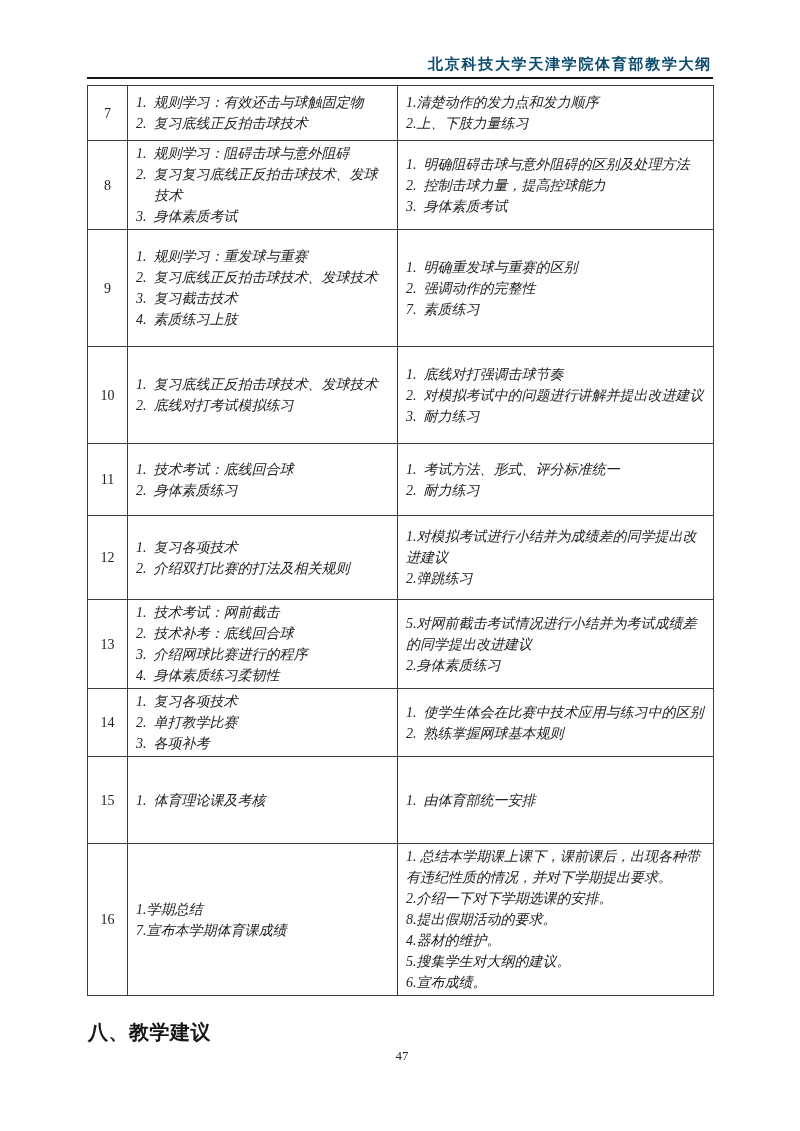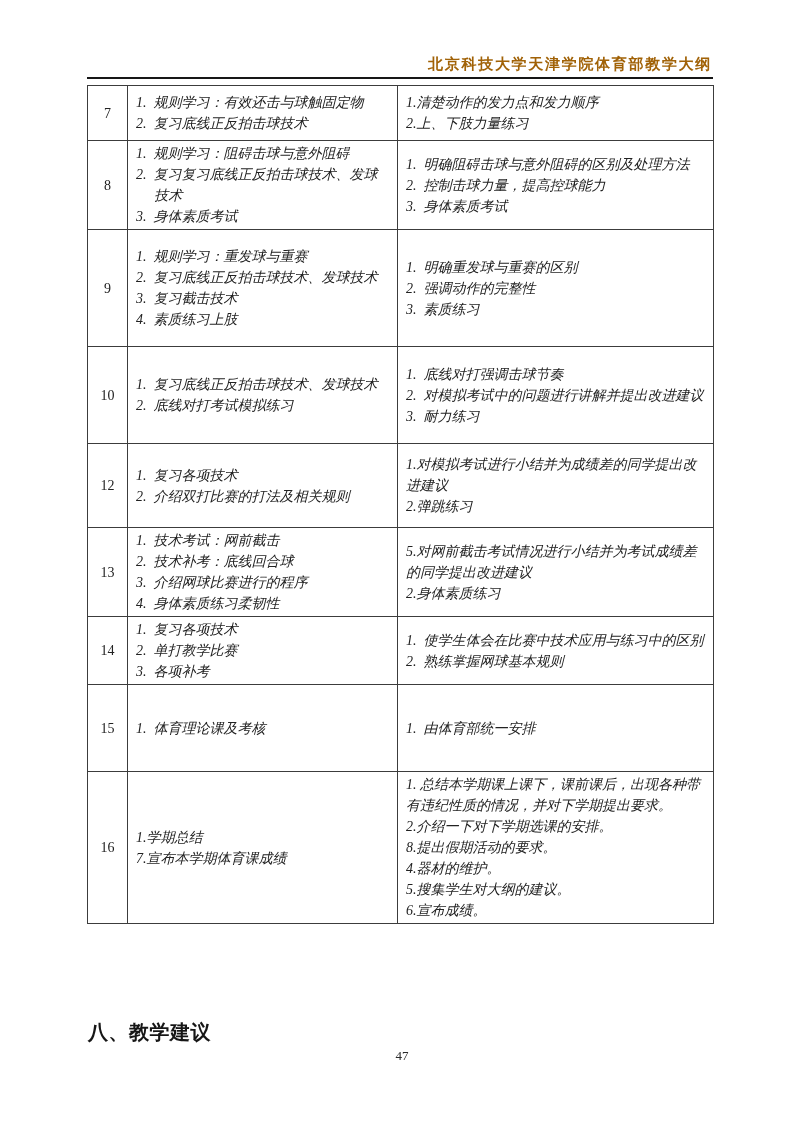--- a/index.html
+++ b/index.html
@@ -15,21 +15,21 @@
   }
   .doc-header {
     position: absolute;
     left: 88px;
     top: 55px;
     width: 624px;
     text-align: right;
     font-weight: bold;
     font-size: 15px;
     letter-spacing: 1.7px;
-    color: #a16207;
+    color: #0c4a6e;
     white-space: nowrap;
   }
   .header-rule {
     position: absolute;
     left: 87px;
     top: 77px;
     width: 626px;
     height: 2px;
     background: #161616;
   }
@@ -122,33 +122,44 @@
           <td class="num">9</td>
           <td class="content">
             <div class="item hang">1.  规则学习：重发球与重赛</div>
             <div class="item hang">2.  复习底线正反拍击球技术、发球技术</div>
             <div class="item hang">3.  复习截击技术</div>
             <div class="item hang">4.  素质练习上肢</div>
           </td>
           <td class="require">
             <div class="item hang">1.  明确重发球与重赛的区别</div>
             <div class="item hang">2.  强调动作的完整性</div>
-            <div class="item hang">3.  素质练习</div>
+            <div class="item hang">7.  素质练习</div>
           </td>
         </tr>
         <tr style="height: 97px;">
           <td class="num">10</td>
           <td class="content">
             <div class="item hang">1.  复习底线正反拍击球技术、发球技术</div>
             <div class="item hang">2.  底线对打考试模拟练习</div>
           </td>
           <td class="require">
             <div class="item hang">1.  底线对打强调击球节奏</div>
             <div class="item hang">2.  对模拟考试中的问题进行讲解并提出改进建议</div>
             <div class="item hang">3.  耐力练习</div>
+          </td>
+        </tr>
+        <tr style="height: 72px;">
+          <td class="num">11</td>
+          <td class="content">
+            <div class="item hang">1.  技术考试：底线回合球</div>
+            <div class="item hang">2.  身体素质练习</div>
+          </td>
+          <td class="require">
+            <div class="item hang">1.  考试方法、形式、评分标准统一</div>
+            <div class="item hang">2.  耐力练习</div>
           </td>
         </tr>
         <tr style="height: 84px;">
           <td class="num">12</td>
           <td class="content">
             <div class="item hang">1.  复习各项技术</div>
             <div class="item hang">2.  介绍双打比赛的打法及相关规则</div>
           </td>
           <td class="require">
             <div class="item flat">1.对模拟考试进行小结并为成绩差的同学提出改进建议</div>

